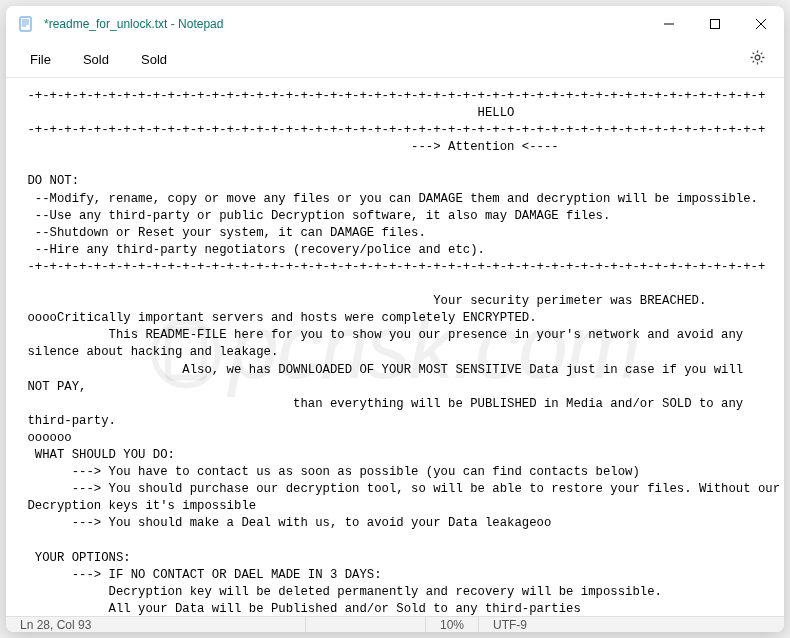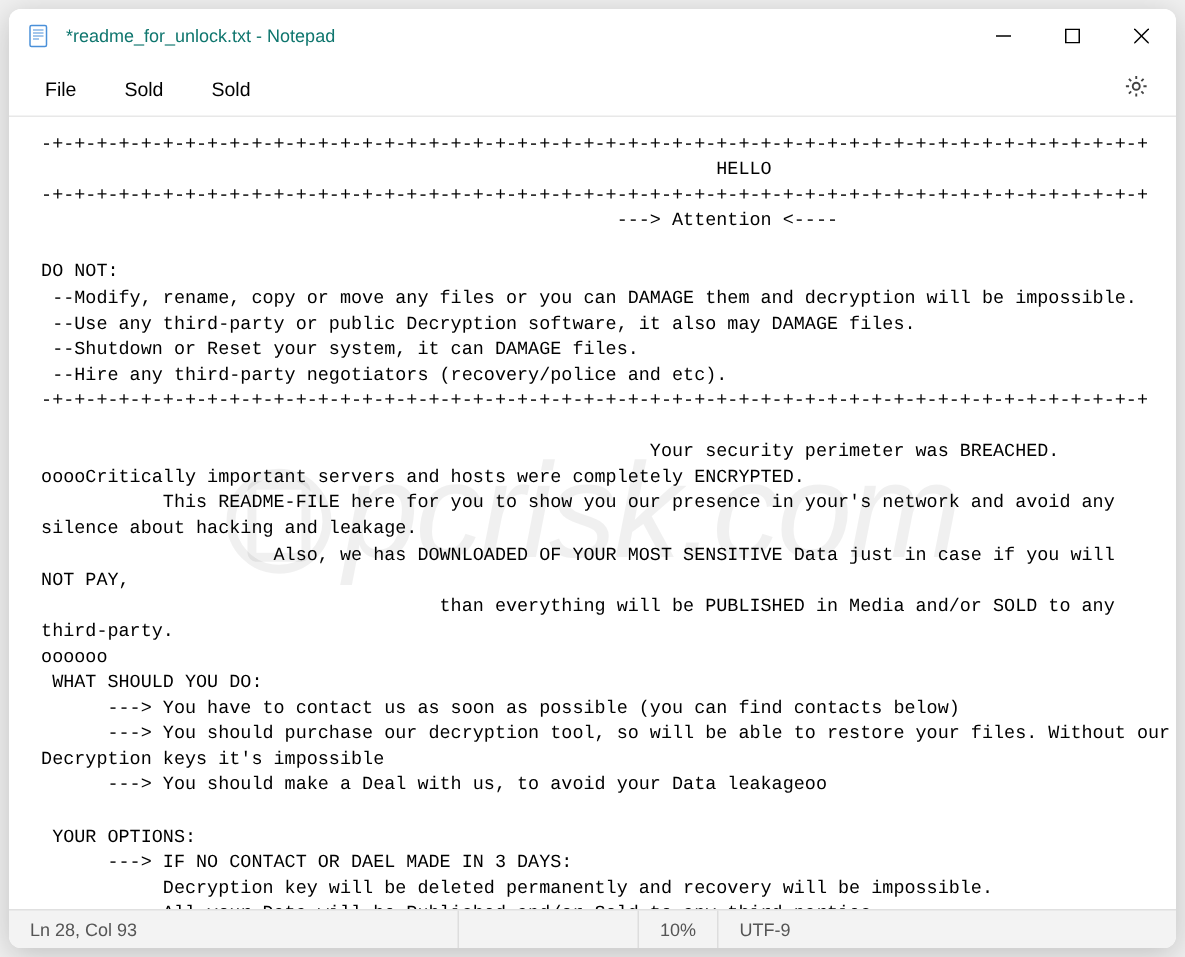--- a/index.html
+++ b/index.html
@@ -109,21 +109,21 @@
 .watermark .logo::before {
   content: "";
   position: absolute;
   top: 50%; left: 50%;
   width: 30px; height: 42px;
   border: 6px solid rgba(0,0,0,0.06);
   border-radius: 6px;
   transform: translate(-50%, -50%);
 }
 .statusbar {
-  height: 26px;
+  height: 16px;
   display: flex;
   align-items: center;
   background: #f3f3f3;
   border-top: 1px solid #e0e0e0;
   font-size: 12px;
   color: #555;
 }
 .status-seg {
   padding: 0 14px;
   border-right: 1px solid #ddd;

